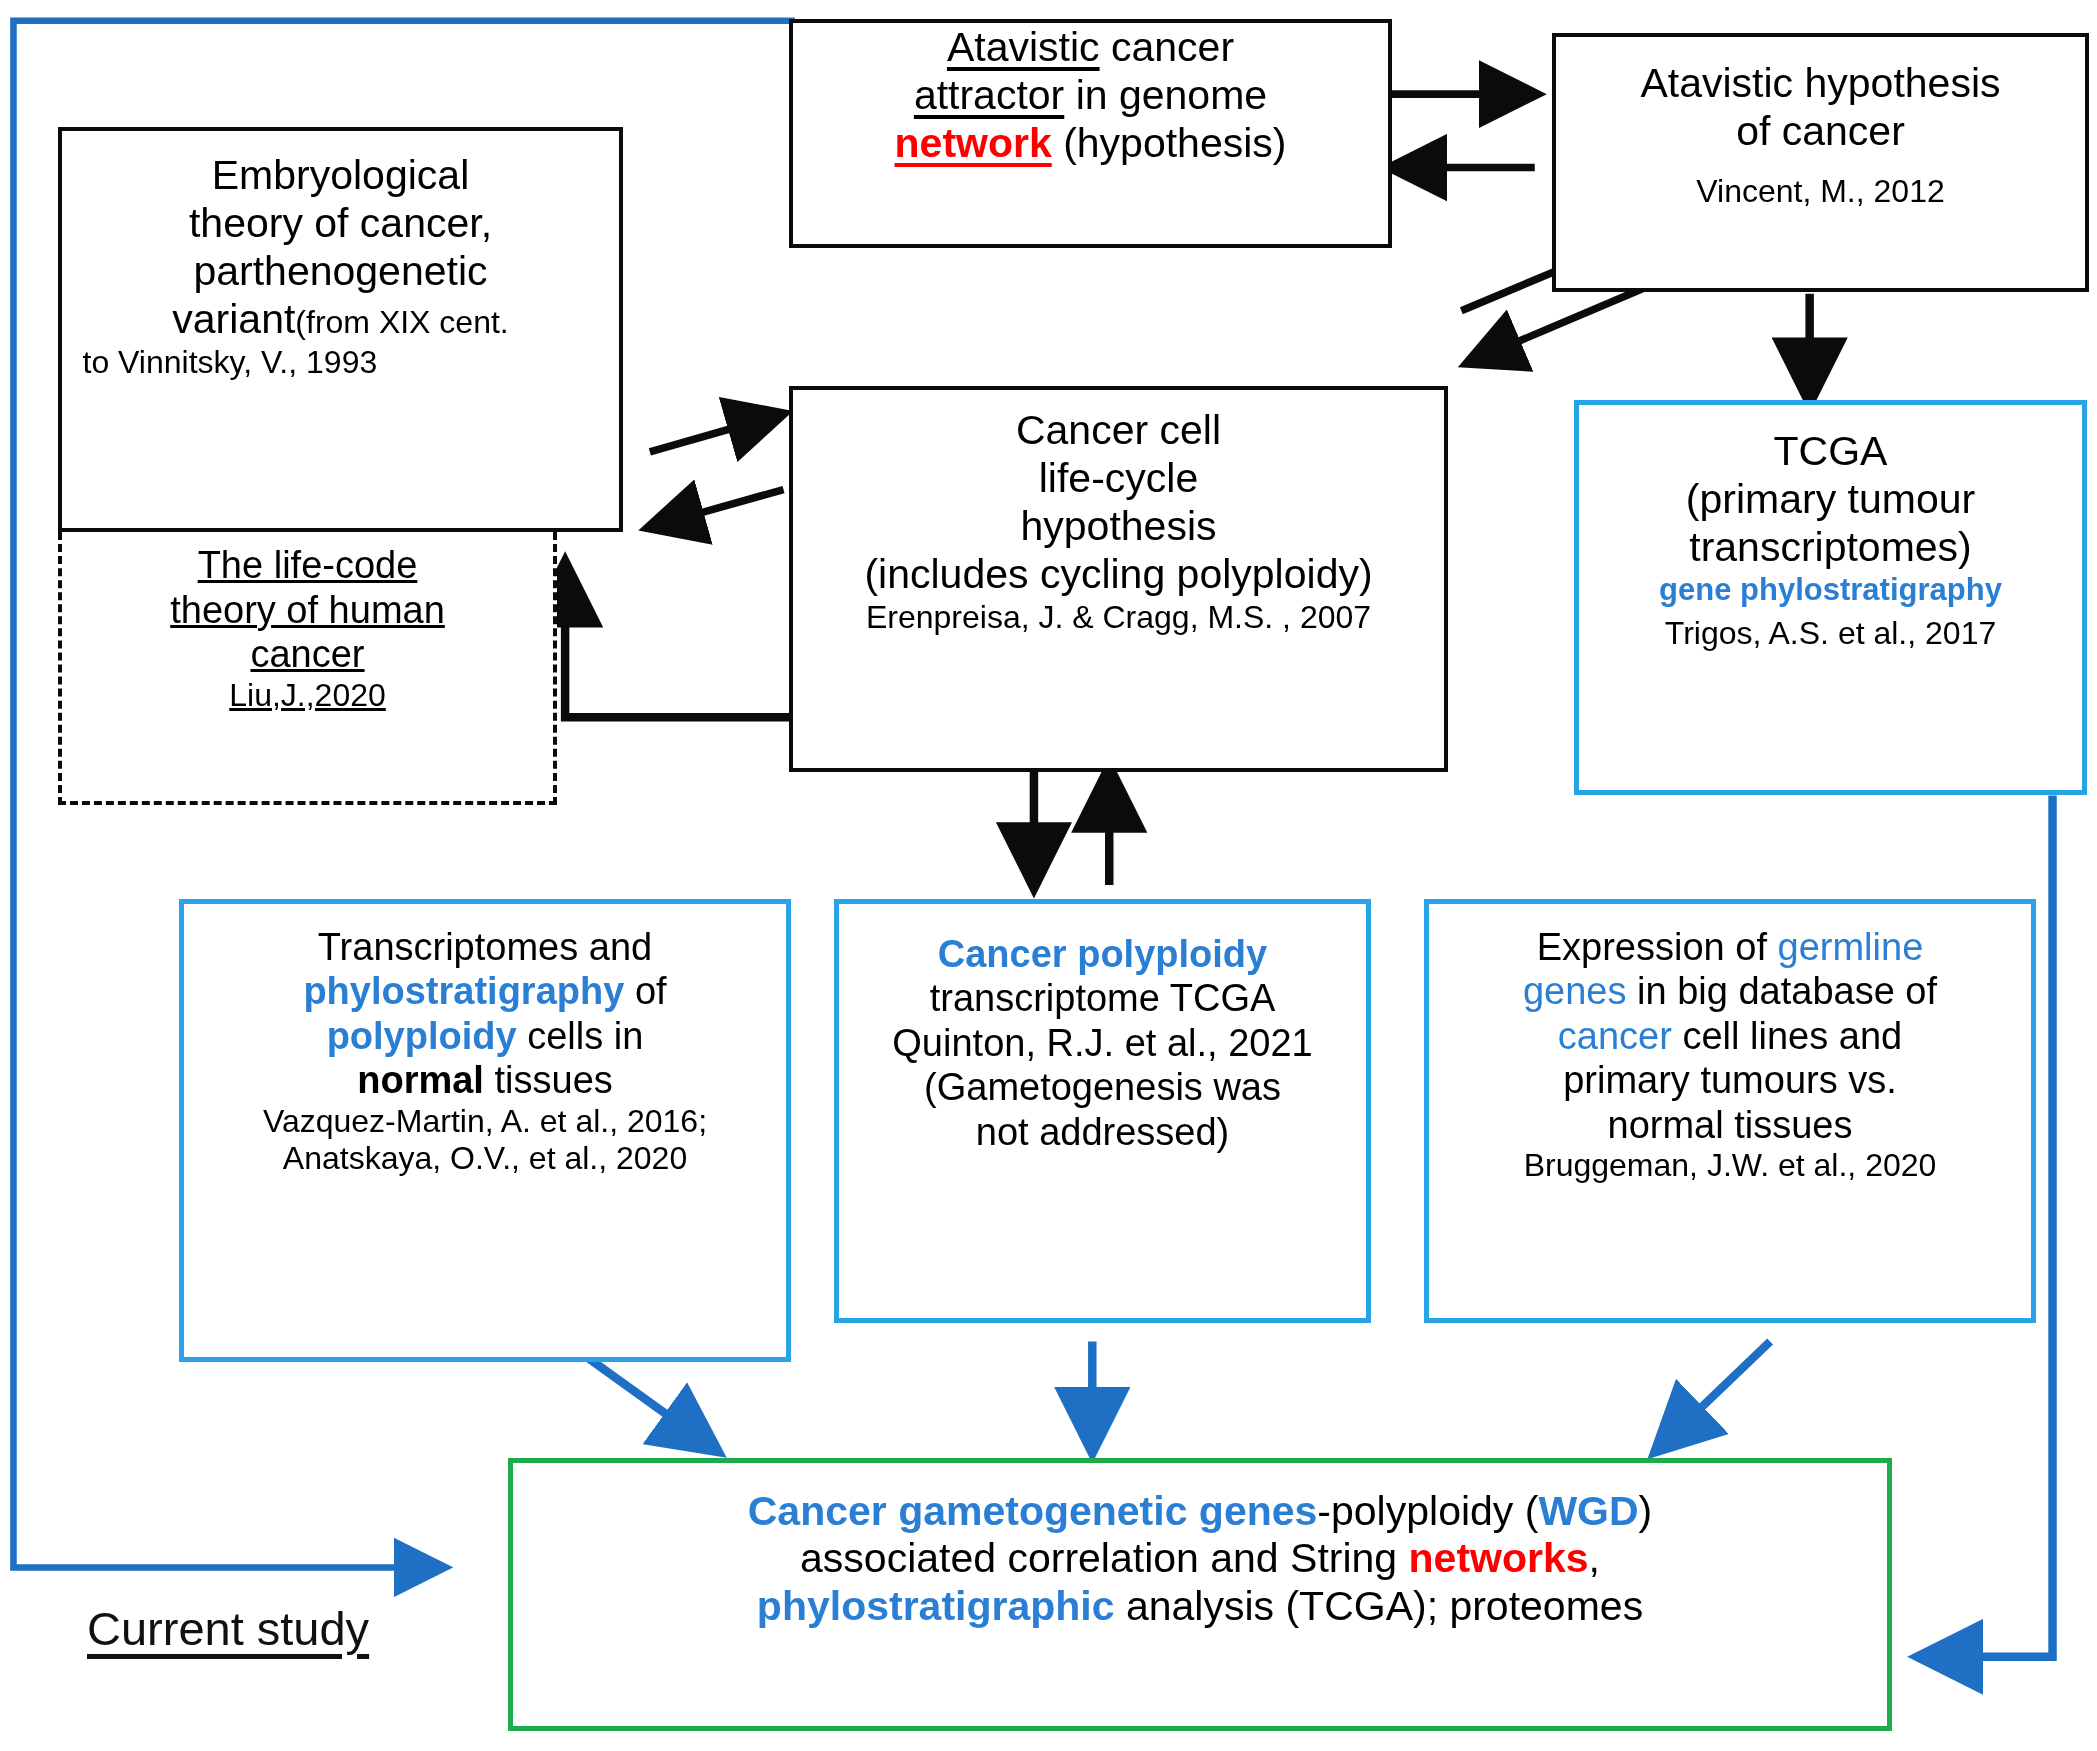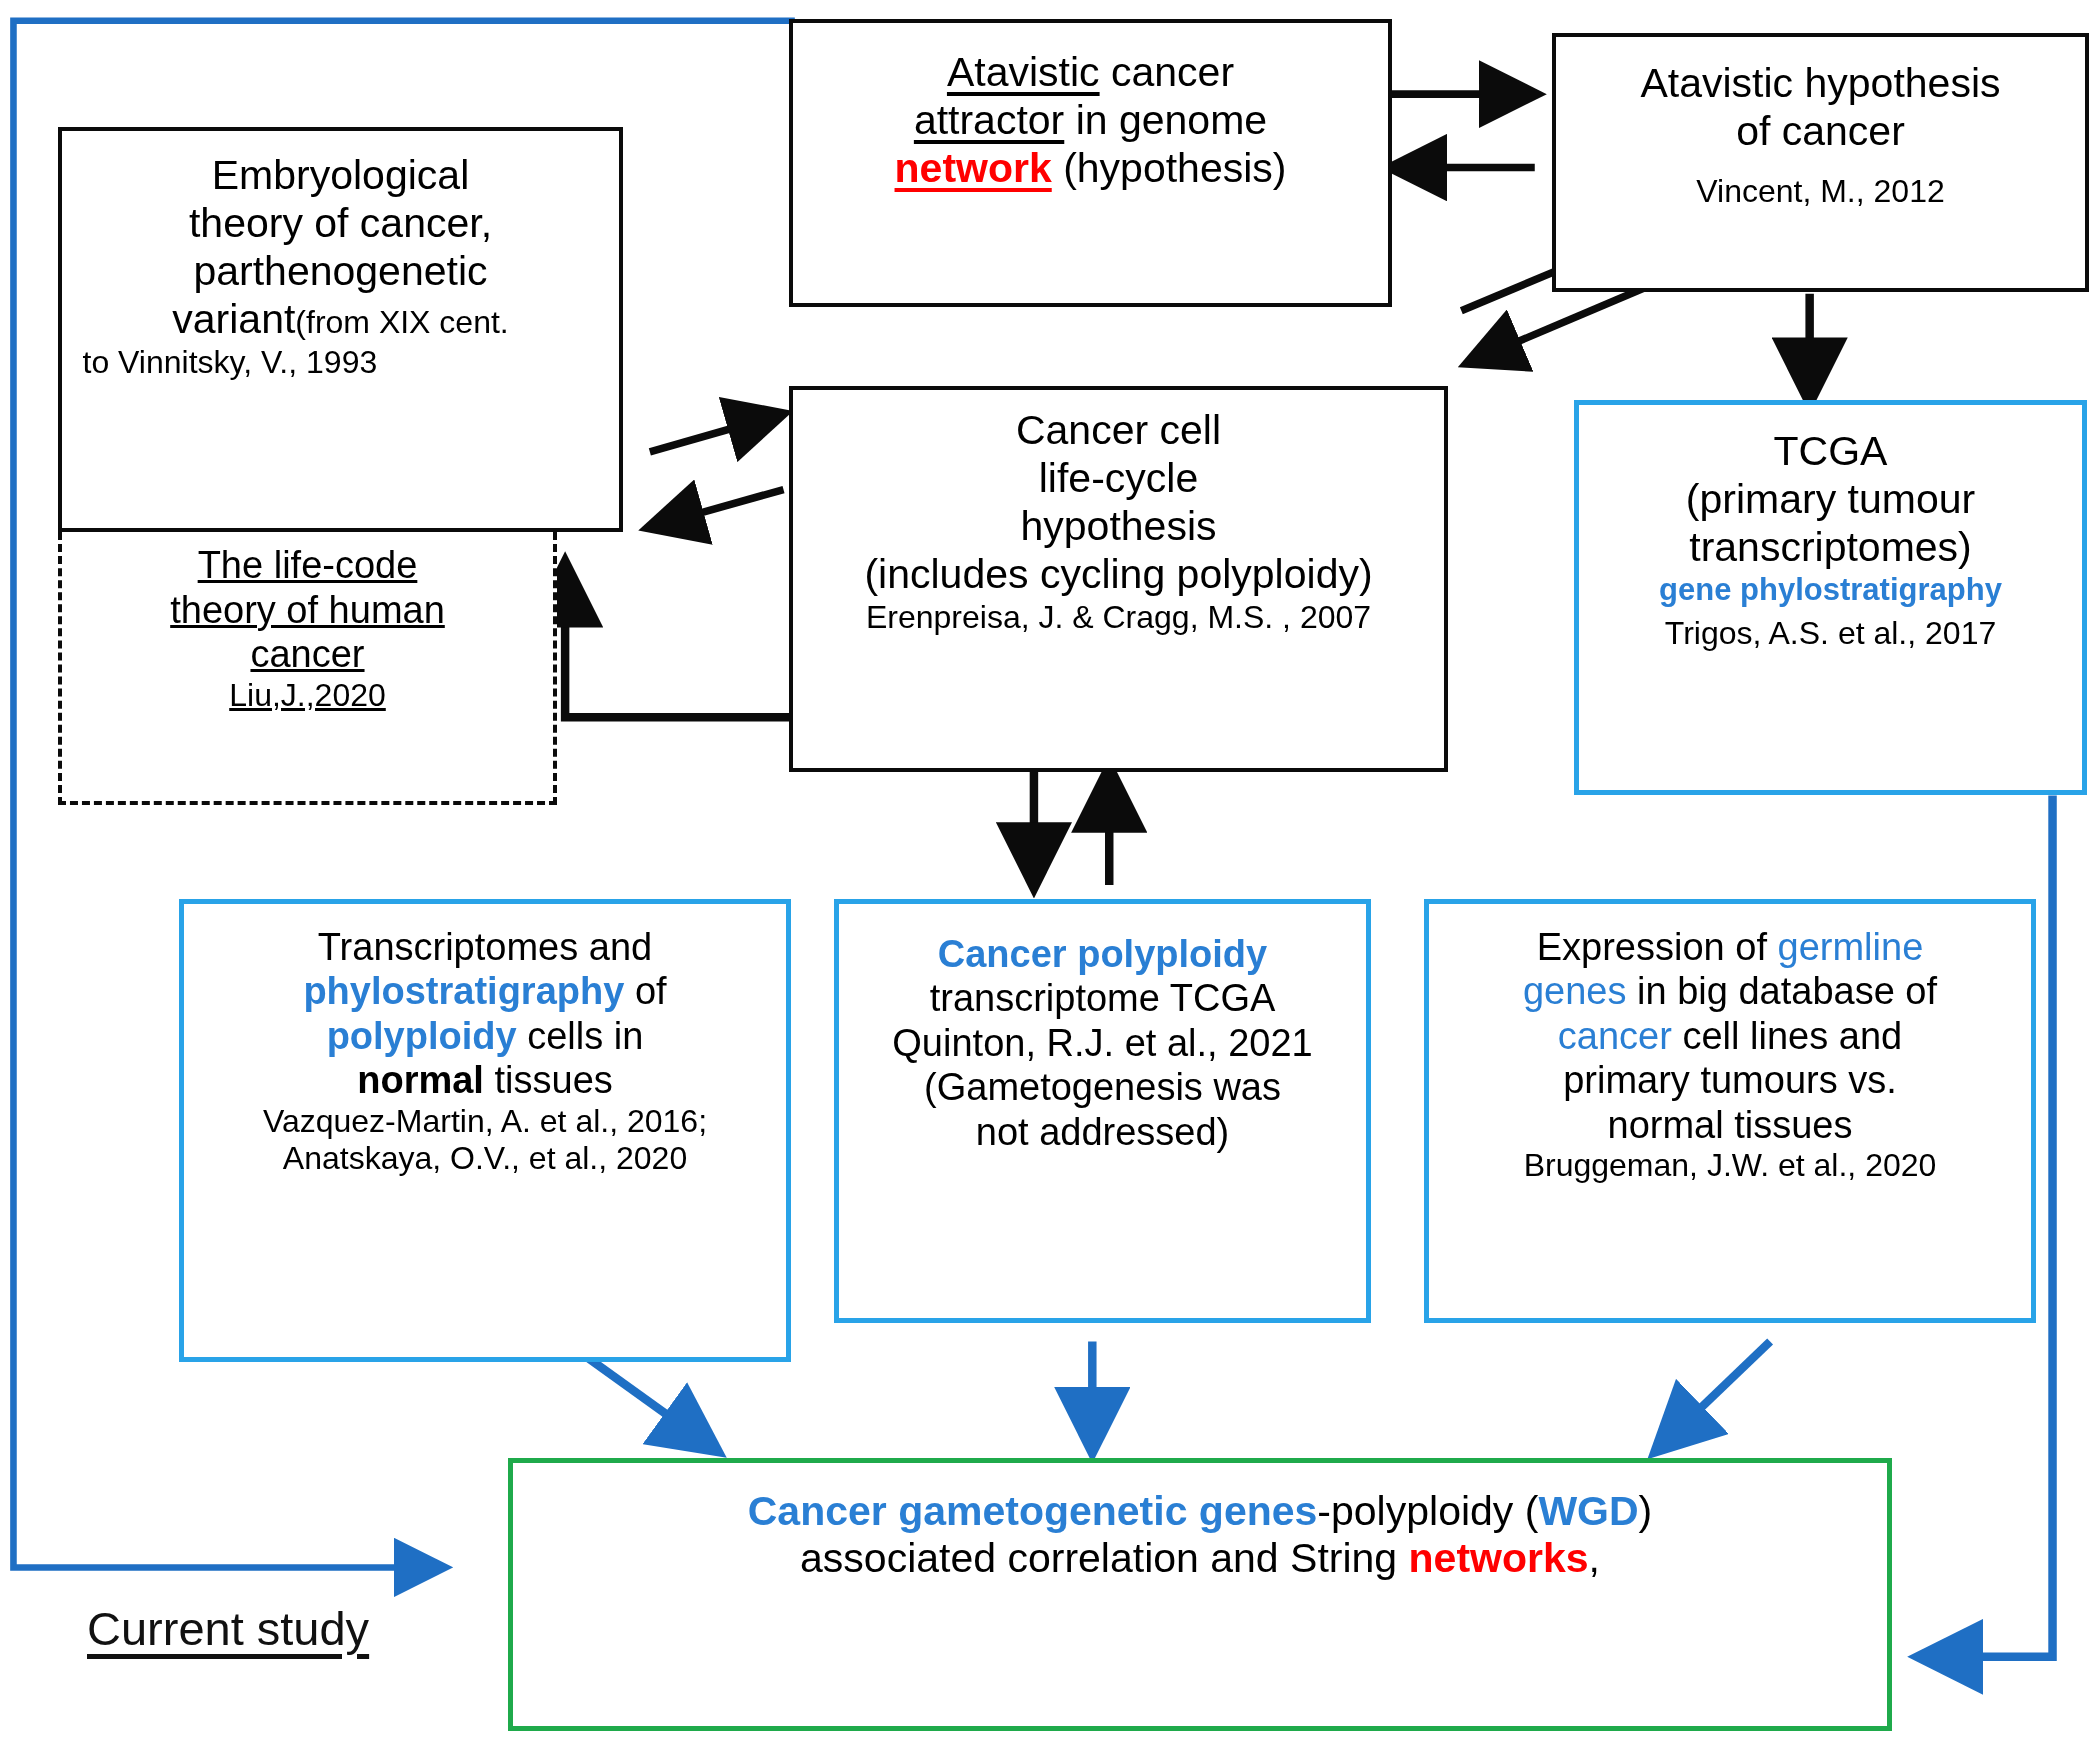--- a/index.html
+++ b/index.html
@@ -97,21 +97,21 @@
     <span class="ln cite" style="text-align:left;padding-left:7.5px;">to Vinnitsky, V., 1993</span>
   </div>
 
   <div class="box dash" style="left:58px;top:532px;width:499px;height:273px;padding:11.3px 9.4px 0;border-top:none;">
     <span class="ln med">The life-code</span>
     <span class="ln med">theory of human</span>
     <span class="ln med">cancer</span>
     <span class="ln cite">Liu,J.,2020</span>
   </div>
 
-  <div class="box blk" style="left:789px;top:19px;width:603px;height:288px;padding:26px 13px 0;">
+  <div class="box blk" style="left:789px;top:19px;width:603px;height:229px;padding:1px 13px 0;">
     <span class="ln big"><span class="u">Atavistic</span><span> cancer</span></span>
     <span class="ln big"><span class="u">attractor</span><span> in genome</span></span>
     <span class="ln big"><span class="redu">network</span><span> (hypothesis)</span></span>
   </div>
 
   <div class="box blk" style="left:1552px;top:33px;width:537px;height:259px;padding:22.6px 9.4px 0;">
     <span class="ln big">Atavistic hypothesis</span>
     <span class="ln big">of cancer</span>
     <span class="ln cite" style="margin-top:17px;">Vincent, M., 2012</span>
   </div>
@@ -154,18 +154,19 @@
     <span class="ln med"><span class="bl2">genes</span><span> in big database of</span></span>
     <span class="ln med"><span class="bl2">cancer</span><span> cell lines and</span></span>
     <span class="ln med">primary tumours  vs.</span>
     <span class="ln med">normal tissues</span>
     <span class="ln cite">Bruggeman, J.W. et al., 2020</span>
   </div>
 
   <div class="box green" style="left:508px;top:1458px;width:1384px;height:273px;padding:24.5px 9.4px 0;">
     <span class="ln big"><span class="bl">Cancer gametogenetic genes</span><span>-polyploidy (</span><span class="bl">WGD</span><span>)</span></span>
     <span class="ln big"><span>associated correlation and String  </span><span class="red">networks</span><span>,</span></span>
+    <span class="ln big"><span class="bl">phylostratigraphic</span><span> analysis (TCGA); proteomes</span></span>
   </div>
 
   <div id="current-study" style="left:87px;top:1601px;">Current study</div>
 
 </div>
 
 
 </body></html>

